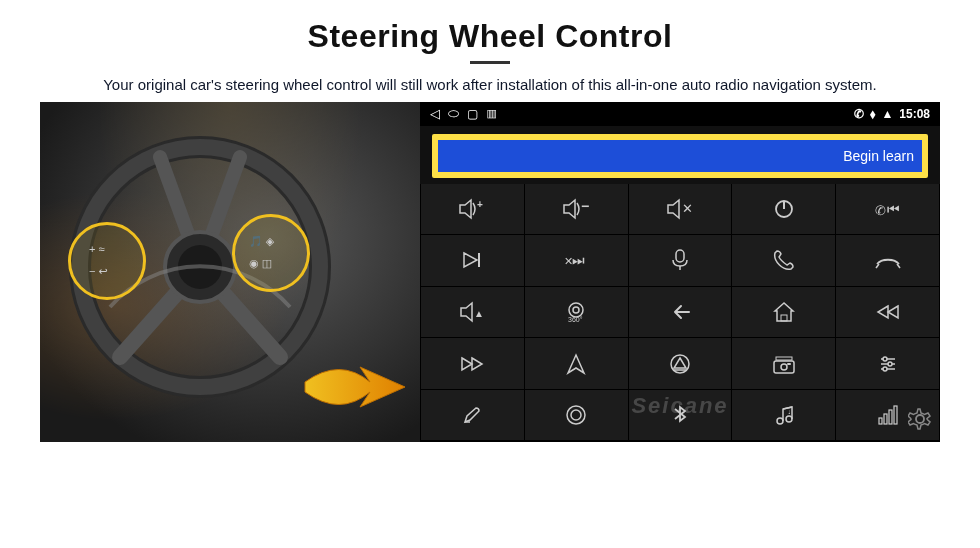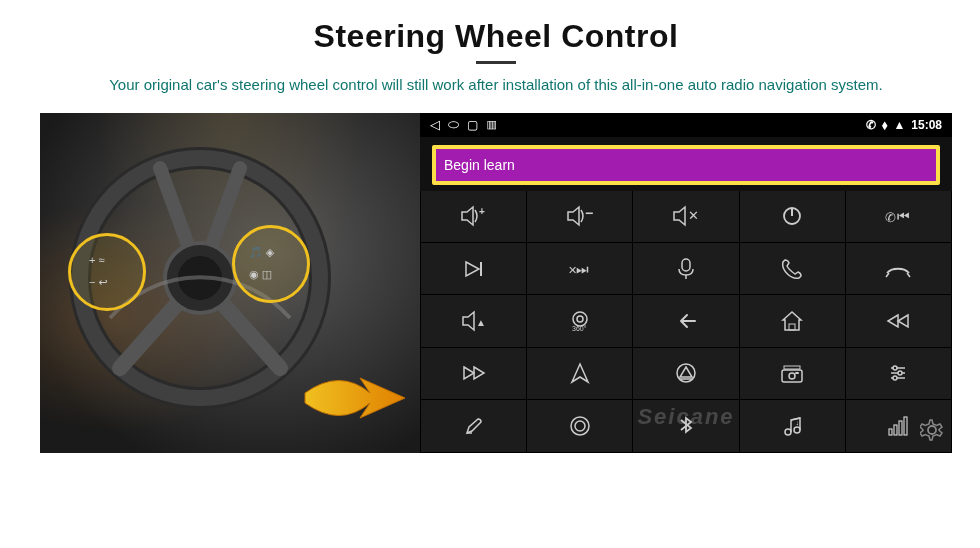--- a/index.html
+++ b/index.html
@@ -9,42 +9,42 @@
       width: 980px;
       height: 548px;
       overflow: hidden;
     }
     .page {
       width: 980px;
       height: 548px;
       display: flex;
       flex-direction: column;
       align-items: center;
-      padding: 18px 28px 0 40px;
+      padding: 18px 40px 0 40px;
     }
     .title {
       font-size: 32px;
       font-weight: 900;
       color: #111;
       margin-bottom: 6px;
       letter-spacing: 0.5px;
     }
     .divider {
       width: 40px;
       height: 3px;
       background: #333;
       margin-bottom: 10px;
     }
     .subtitle {
       font-size: 15px;
-      color: #0f766e;
+      color: #0f172a;
       text-align: center;
       line-height: 1.5;
       max-width: 780px;
-      margin-bottom: 16px;
+      margin-bottom: 5px;
     }
     .content-row {
       display: flex;
       width: 100%;
       gap: 0;
       height: 340px;
     }
     .steering-img {
       width: 380px;
       min-width: 380px;
@@ -100,26 +100,26 @@
       gap: 6px;
       align-items: center;
       font-size: 12px;
       font-weight: bold;
     }
     .begin-learn-row {
       padding: 8px 12px 6px 12px;
     }
     .begin-learn-btn {
       width: 100%;
-      background: #a21caf;
-      border: 4px solid #fde047;
+      background: #1d4ed8;
+      border: 6px solid #fde047;
       color: #fff;
       font-size: 14px;
       padding: 8px;
-      text-align: left;
+      text-align: right;
       cursor: pointer;
       border-radius: 2px;
     }
     .grid-area {
       flex: 1;
       display: grid;
       grid-template-columns: repeat(5, 1fr);
       grid-template-rows: repeat(5, 1fr);
       gap: 1px;
       background: #000;

